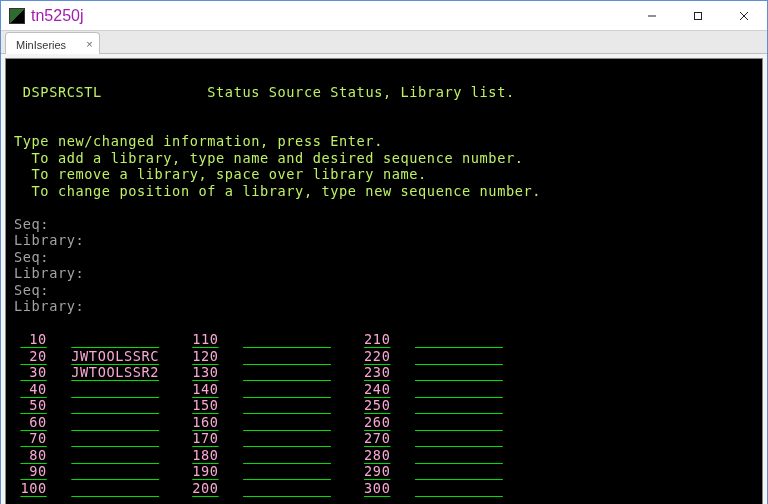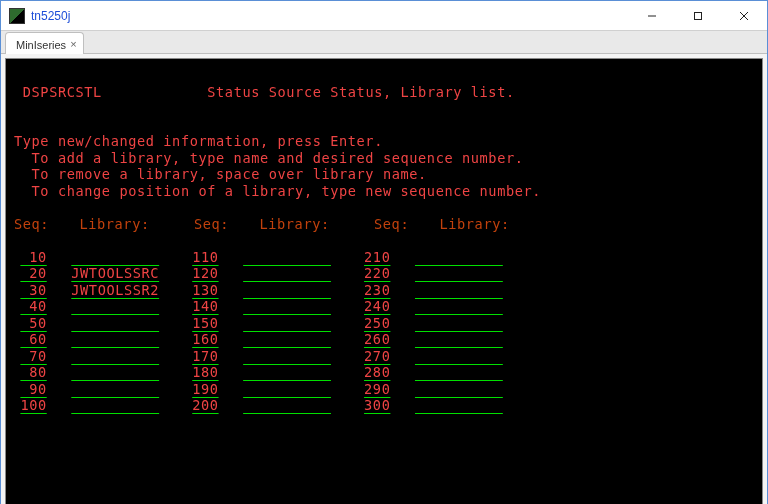--- a/index.html
+++ b/index.html
@@ -21,21 +21,21 @@
       display:flex; align-items:center;
       background:#ffffff;
       border-bottom:1px solid #d0d0d0;
     }
     .titlebar .icon {
       width:16px; height:16px; margin:0 6px 0 8px;
       background:linear-gradient(135deg,#2e6b2e 0 50%,#000 50%);
       border:1px solid #333;
     }
     .titlebar .title {
-      flex:1; font-size:12px; color:#1d4ed8;
+      flex:1; font-size:16px; color:#a21caf;
     }
     .ctrl {
       width:46px; height:30px;
       display:flex; align-items:center; justify-content:center;
       font-size:10px; color:#222;
       font-family:"Segoe UI Symbol",sans-serif;
     }
     .ctrl svg { width:10px; height:10px; }
     
     .tabbar {
@@ -46,21 +46,21 @@
       border-bottom:1px solid #bfbfbf;
     }
     .tab {
       height:22px;
       background:#ffffff;
       border:1px solid #bfbfbf;
       border-bottom:none;
       border-radius:4px 4px 0 0;
       padding:2px 6px 0 10px;
       font-size:11px; color:#333;
-      display:flex; align-items:center; gap:4px;
+      display:flex; align-items:center; gap:20px;
       position:relative; top:1px;
     }
     .tab .tx {
       font-size:11px; color:#666; cursor:pointer;
       line-height:1;
     }
     
     .term-wrap {
       flex:1;
       padding:4px;
@@ -73,23 +73,23 @@
       font-family:"Consolas","Lucida Console",monospace;
       font-size:13.6px;
       line-height:16.5px;
       padding:8px 8px 4px 8px;
       color:#2a8bf0;
       white-space:pre;
       letter-spacing:0.6px;
       position:relative;
     }
     .row { display:flex; }
-    .white { color:#c2410c; }
-    .green { color:#ef4444; }
-    .blue  { color:#ef4444; }
+    .white { color:#a3a3a3;flex-direction:column; }
+    .green { color:#f9a8d4; }
+    .blue  { color:#bef264; }
     .uline { text-decoration:underline; text-decoration-color:#00e000; text-underline-offset:3px; }
     .seqcell { display:inline-block; width:4ch; text-align:right; }
     .libcell { display:inline-block; width:10ch; }
     .gap-md { display:inline-block; width:4ch; }
     .seq-lib-gap { display:inline-block; width:3ch; }
     .hdrrow .lbl { display:inline-block; }
   </style>
 </head>
 <body>
 

